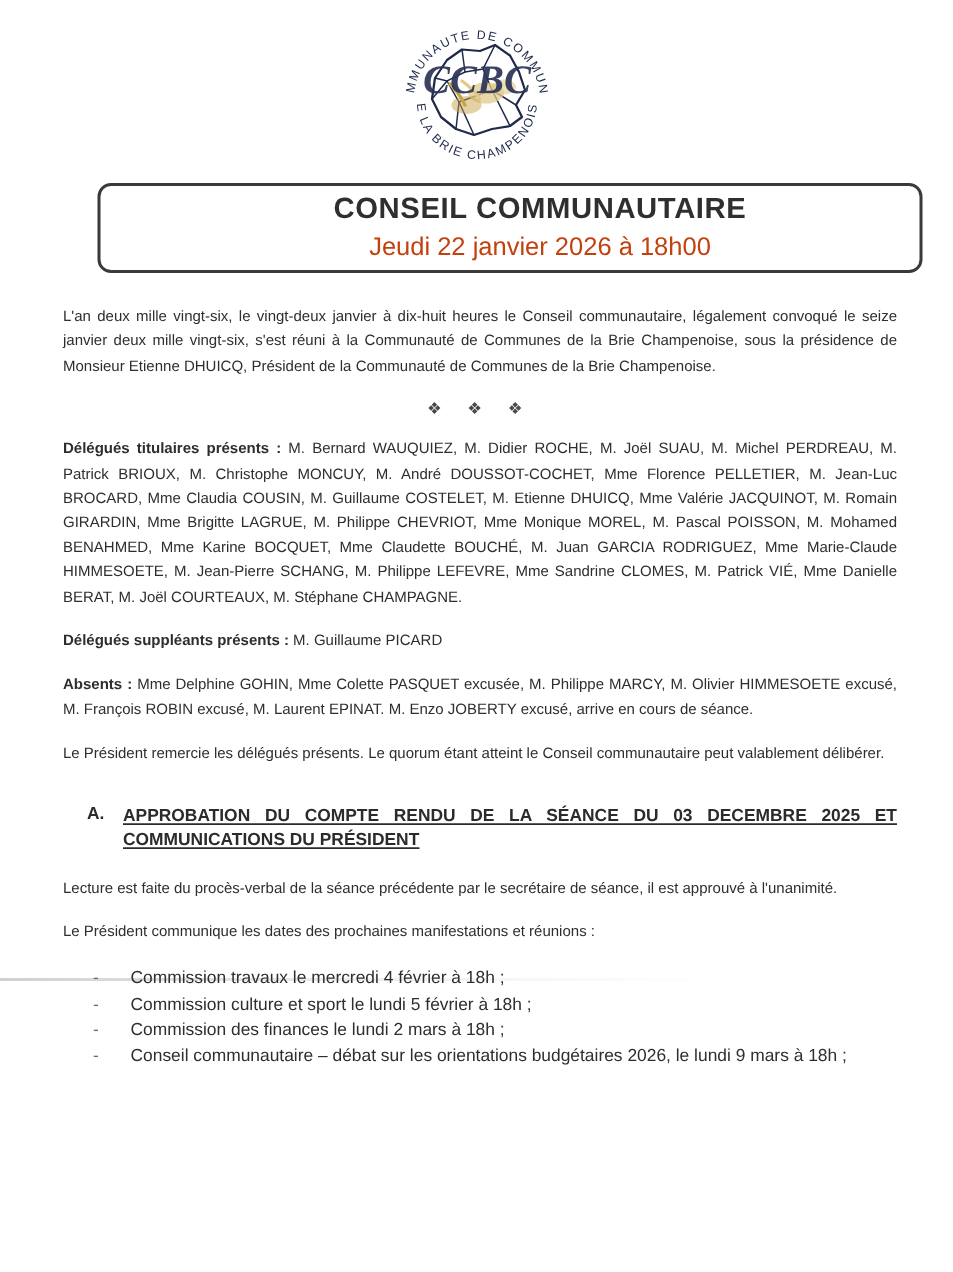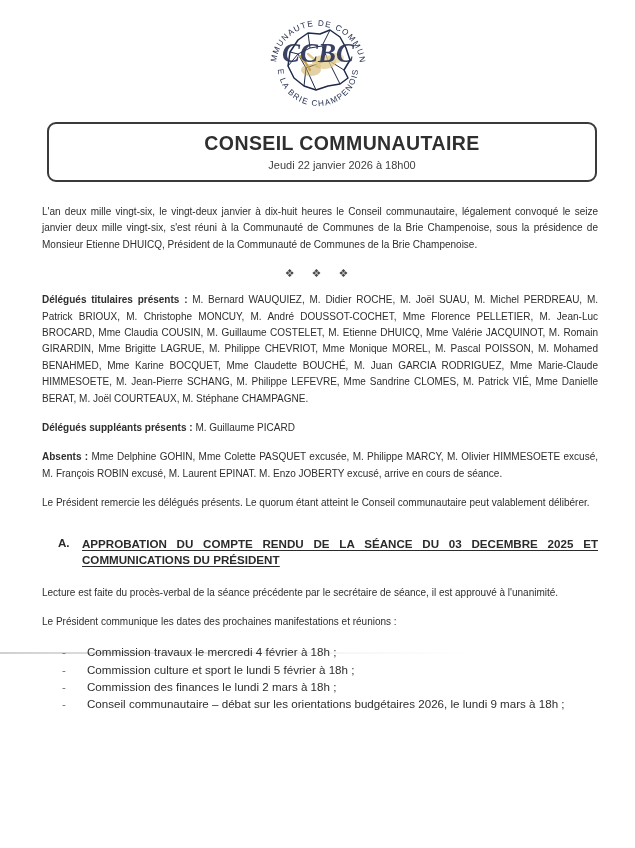--- a/index.html
+++ b/index.html
@@ -40,43 +40,43 @@
   .logo {
     width: 108px;
     height: 104px;
     position: relative;
   }
   .logo svg { display: block; }
 
   
   .title-box {
     position: absolute;
-    left: 47px;
+    left: 65px;
     top: 122px;
     width: 550px;
     height: 60px;
     box-sizing: border-box;
     border: 2px solid #3a3a3a;
     border-radius: 9px;
     display: flex;
     flex-direction: column;
     align-items: center;
     justify-content: center;
     padding-left: 40px;
   }
   .title-main {
     font-size: 19.5px;
     font-weight: bold;
     letter-spacing: 0.4px;
     color: #2f2f2f;
     line-height: 1.1;
   }
   .title-sub {
-    font-size: 11px;
-    color: #404040;
+    font-size: 17px;
+    color: #c2410c;
     margin-top: 5px;
     line-height: 1.1;
   }
 
   
   .content {
     position: absolute;
     left: 42px;
     top: 204px;
     width: 556px;

